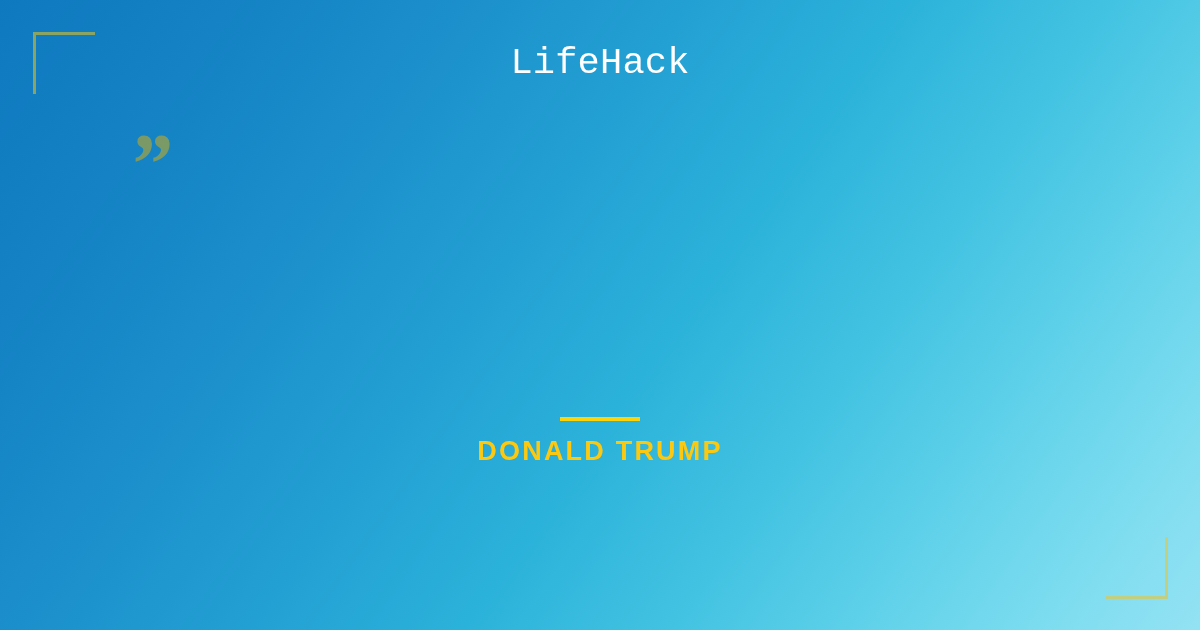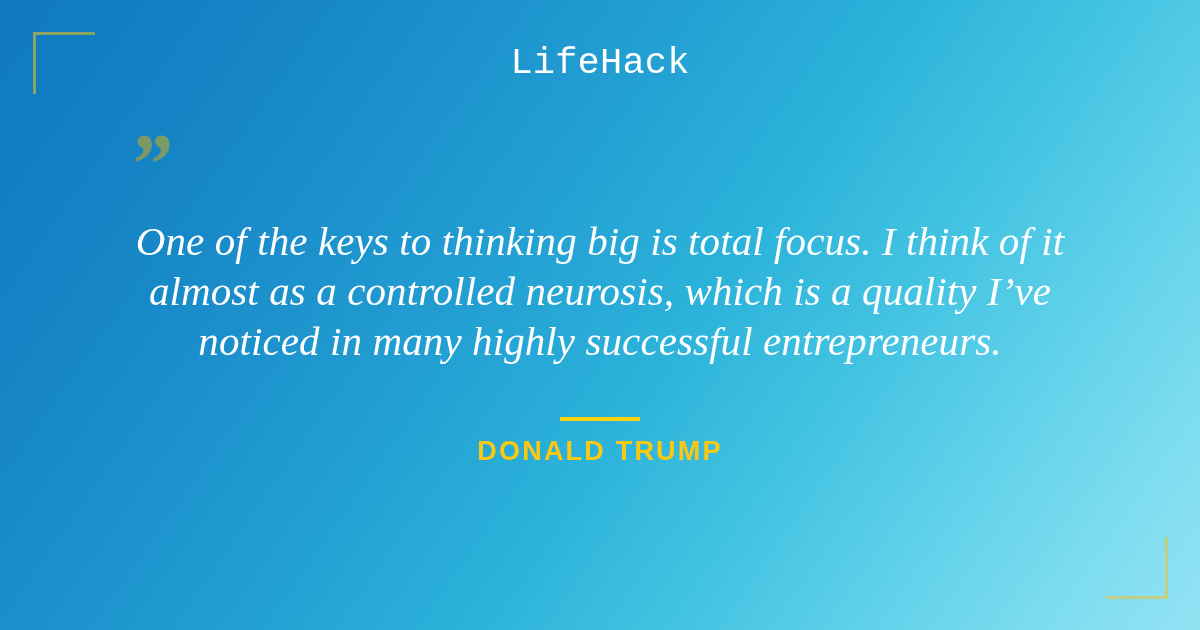--- a/index.html
+++ b/index.html
@@ -141,25 +141,20 @@
 <body>
 
 <div class="card">
 
   <div class="corner corner-tl"></div>
 
   <div class="logo">LifeHack</div>
 
   <div class="quote-mark">”</div>
 
-  <div class="quote-block">
-    <div class="quote-text">One of the keys to thinking big is total focus. I think of it</div>
-    <div class="quote-text">almost as a controlled neurosis, which is a quality I’ve</div>
-    <div class="quote-text">noticed in many highly successful entrepreneurs.</div>
-  </div>
 
   <div class="divider-wrap">
     <span class="divider"></span>
   </div>
 
   <div class="author-wrap">
     <span class="author">DONALD TRUMP</span>
   </div>
 
   <div class="corner corner-br"></div>

